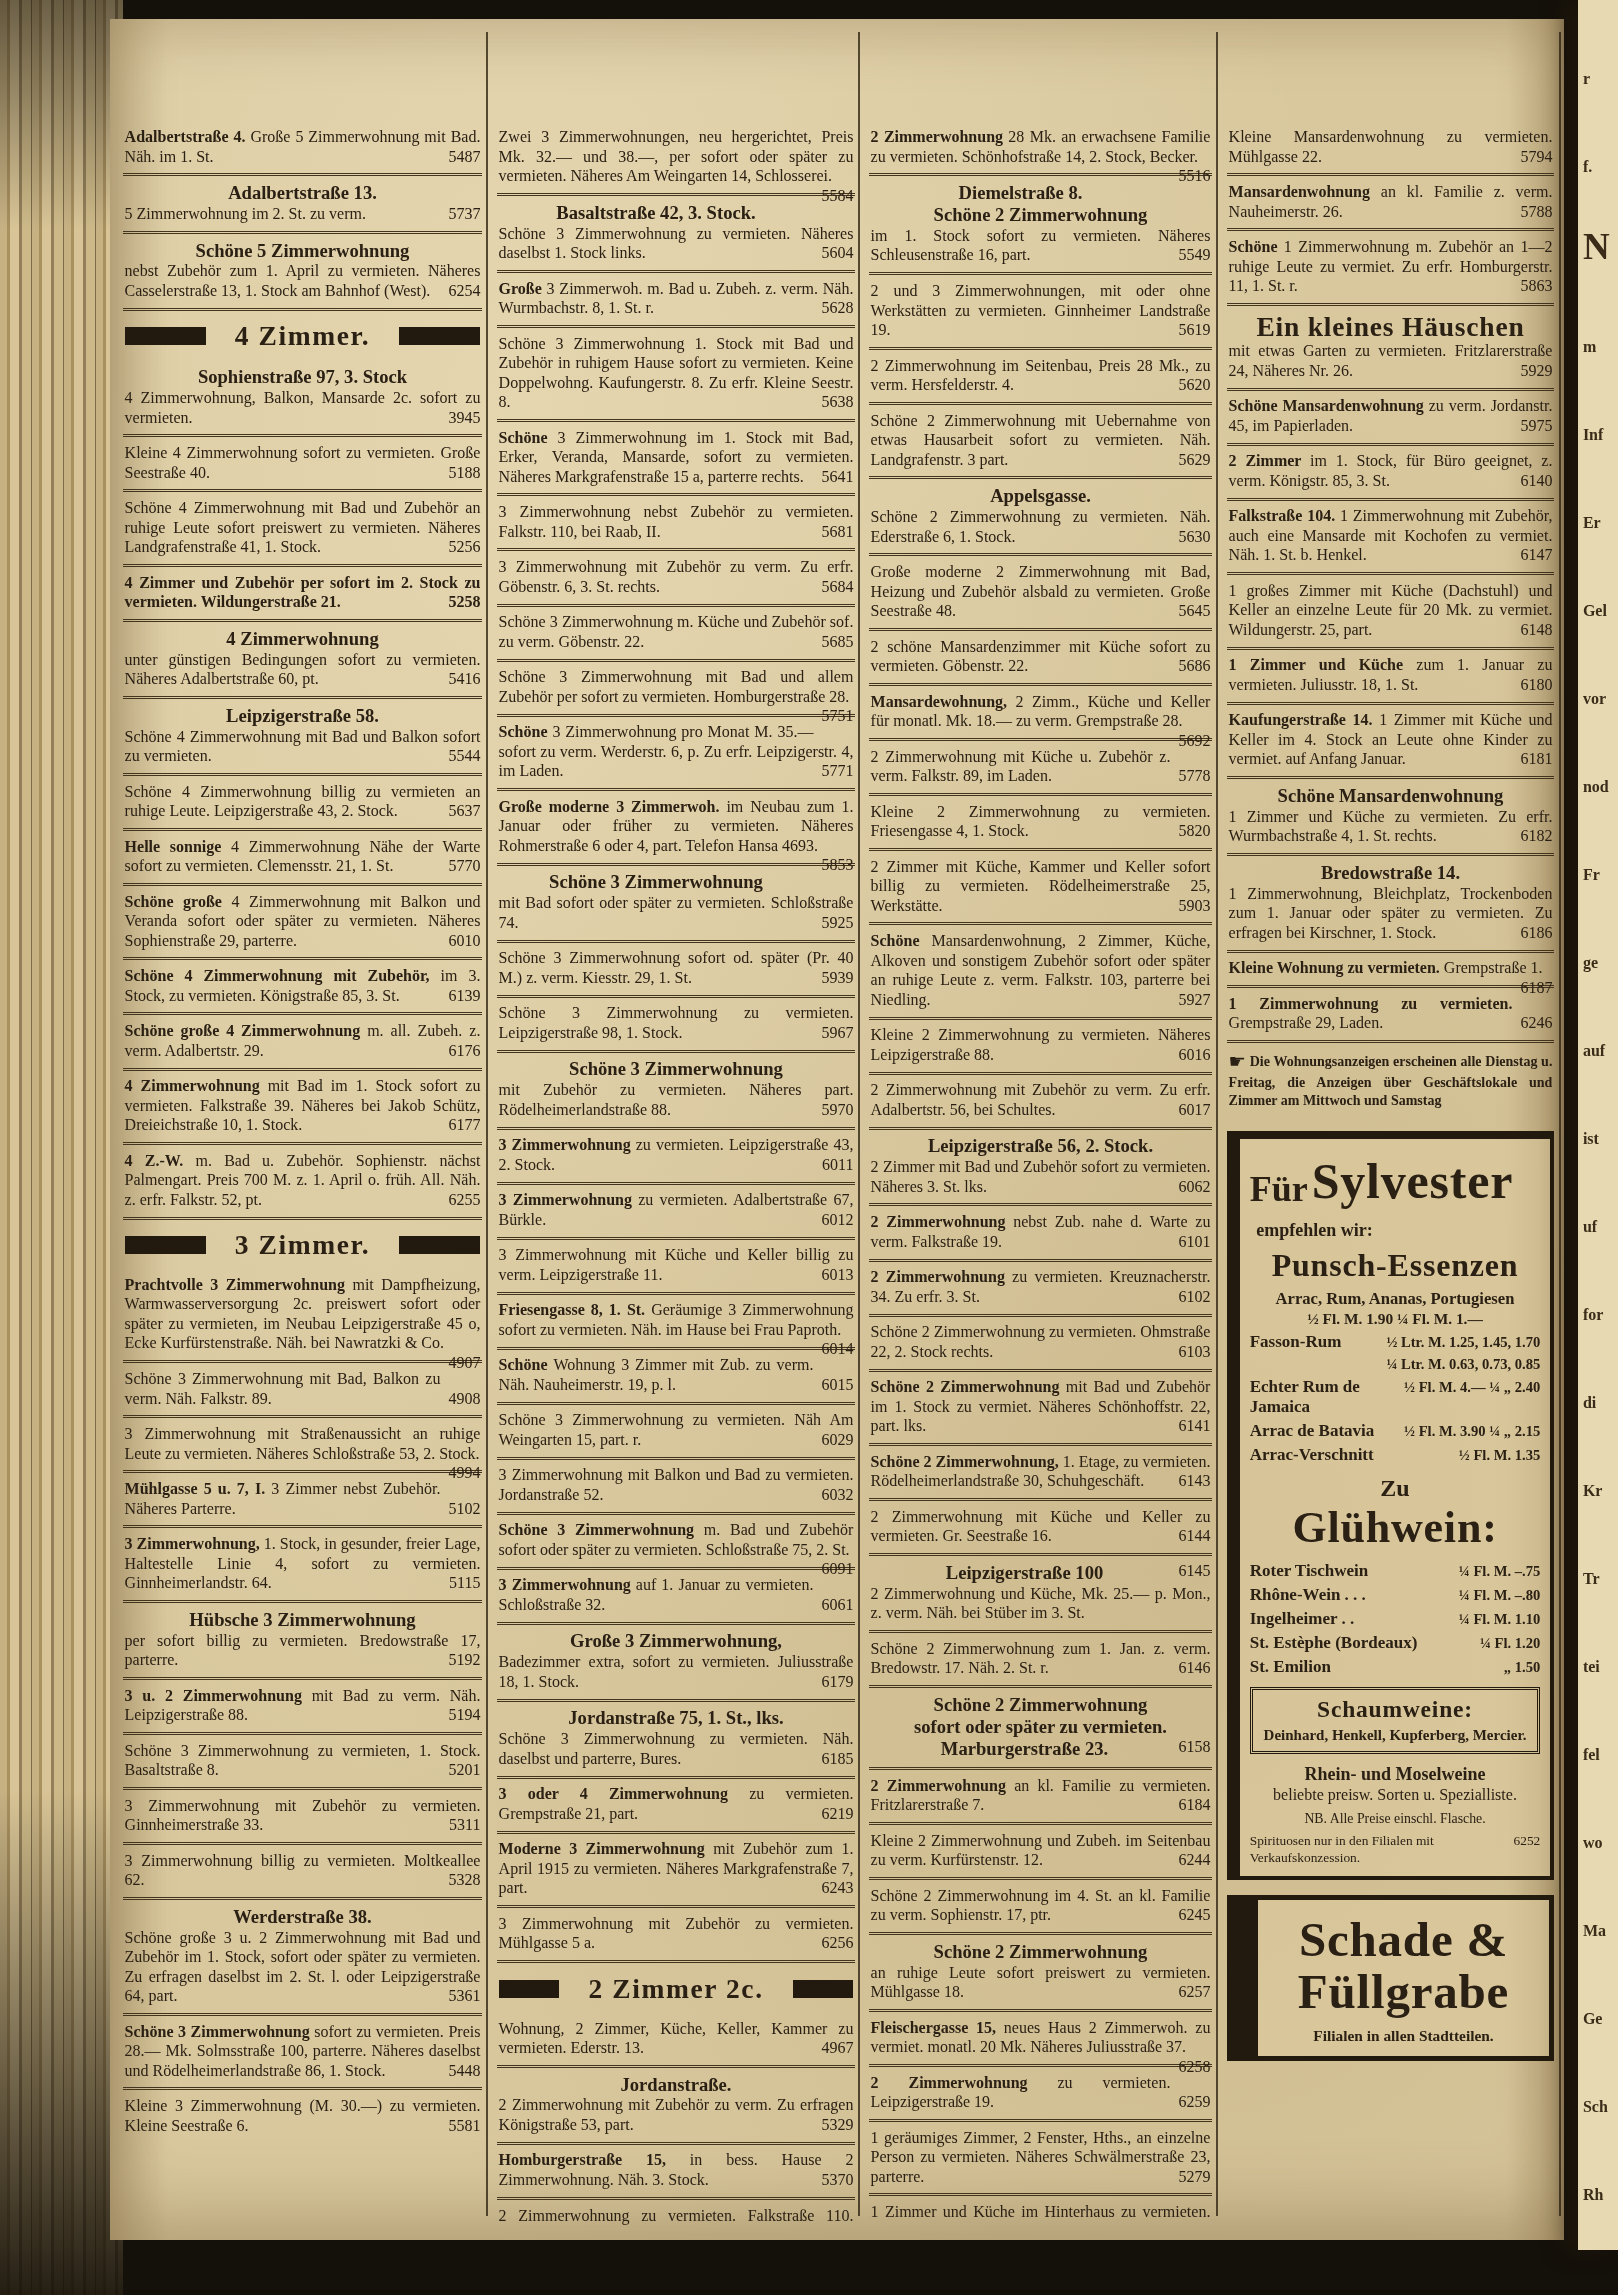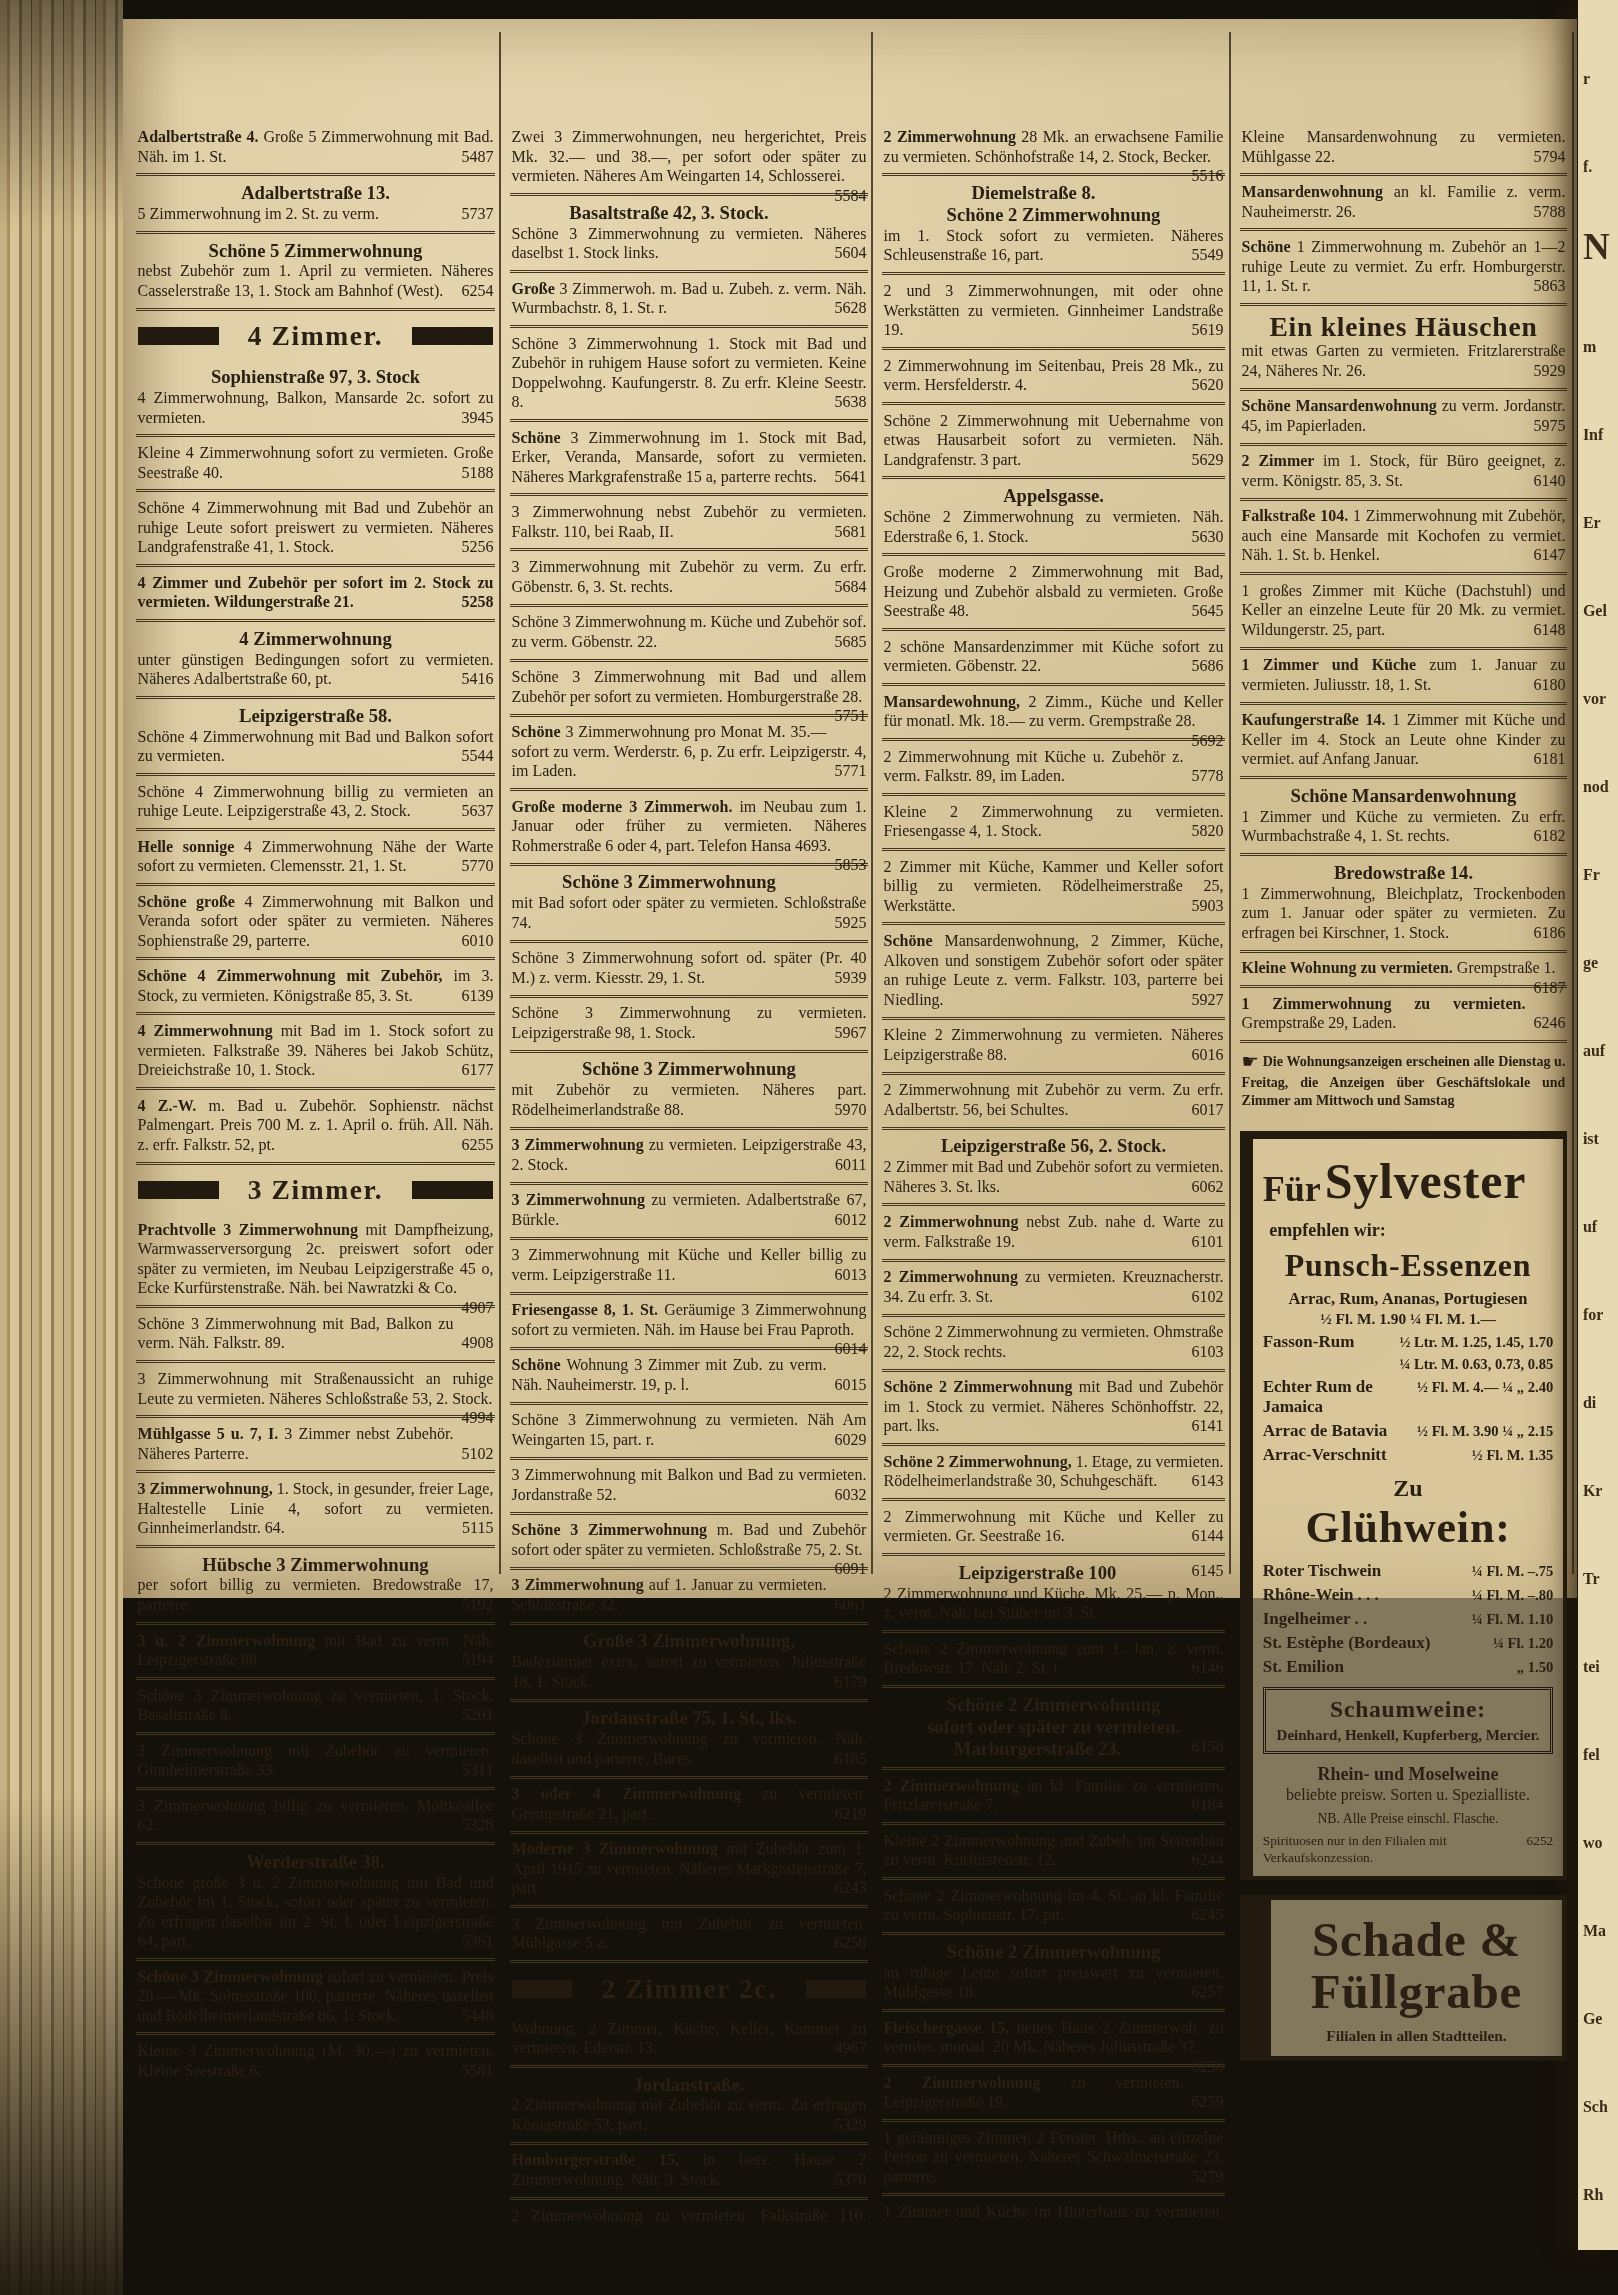--- a/index.html
+++ b/index.html
@@ -13,21 +13,21 @@
     position:absolute;left:0;top:0;width:123px;height:2295px;
     background:repeating-linear-gradient(90deg,
       #c6b183 0 7.3px,#a8905f 7.3px 9.7px,#d8c496 9.7px 19.4px,#93805a 19.4px 22px,#cdb988 22px 31px,#7e6c49 31px 32px);
   }
   .binding:after{
     content:"";position:absolute;inset:0;
     background:linear-gradient(180deg,rgba(18,13,6,.55),rgba(18,13,6,0) 10%,rgba(18,13,6,0) 78%,rgba(18,13,6,.9));
   }
   
   .page{
-    position:absolute;left:123px;top:19.4px;width:1454px;height:1579px;
+    position:absolute;left:110px;top:19.4px;width:1454px;height:2221px;
     background:#d9c89e;
     background-image:
       radial-gradient(ellipse at 28% 18%,rgba(255,246,216,.30),rgba(255,246,216,0) 55%),
       radial-gradient(ellipse at 75% 70%,rgba(146,116,64,.16),rgba(146,116,64,0) 55%),
       linear-gradient(90deg,rgba(120,92,48,.25),rgba(120,92,48,0) 4%,rgba(120,92,48,0) 96%,rgba(120,92,48,.28));
     box-shadow:inset 0 -32px 65px rgba(110,85,45,.30), inset 0 24px 49px rgba(110,85,45,.18);
   }
   .vrule{position:absolute;top:13px;bottom:24px;width:1.6px;background:rgba(54,41,22,.82)}
   .vr1{left:376px}.vr2{left:748px}.vr3{left:1106px}.vr4{left:1449px}
   .col{position:absolute;top:102px;height:2104px;overflow:hidden}
@@ -146,20 +146,23 @@
         <p class="body">Schöne 4 Zimmerwohnung billig zu vermieten an ruhige Leute. Leipzigerstraße 43, 2. Stock.<span class="num">5637</span></p>
       </div>
       <div class="ad">
         <p class="body"><span class="lead">Helle sonnige </span>4 Zimmerwohnung Nähe der Warte sofort zu vermieten. Clemensstr. 21, 1. St.<span class="num">5770</span></p>
       </div>
       <div class="ad">
         <p class="body"><span class="lead">Schöne große </span>4 Zimmerwohnung mit Balkon und Veranda sofort oder später zu vermieten. Näheres Sophienstraße 29, parterre.<span class="num">6010</span></p>
       </div>
       <div class="ad">
         <p class="body"><span class="lead">Schöne 4 Zimmerwohnung mit Zubehör, </span>im 3. Stock, zu vermieten. Königstraße 85, 3. St.<span class="num">6139</span></p>
+      </div>
+      <div class="ad">
+        <p class="body"><span class="lead">Schöne große 4 Zimmerwohnung </span>m. all. Zubeh. z. verm. Adalbertstr. 29.<span class="num">6176</span></p>
       </div>
       <div class="ad">
         <p class="body"><span class="lead">4 Zimmerwohnung </span>mit Bad im 1. Stock sofort zu vermieten. Falkstraße 39. Näheres bei Jakob Schütz, Dreieichstraße 10, 1. Stock.<span class="num">6177</span></p>
       </div>
       <div class="ad">
         <p class="body"><span class="lead">4 Z.-W. </span>m. Bad u. Zubehör. Sophienstr. nächst Palmengart. Preis 700 M. z. 1. April o. früh. All. Näh. z. erfr. Falkstr. 52, pt.<span class="num">6255</span></p>
       </div>
       <div class="section">
         <span class="sbar"></span>
         <span class="stitle">3 Zimmer.</span>

